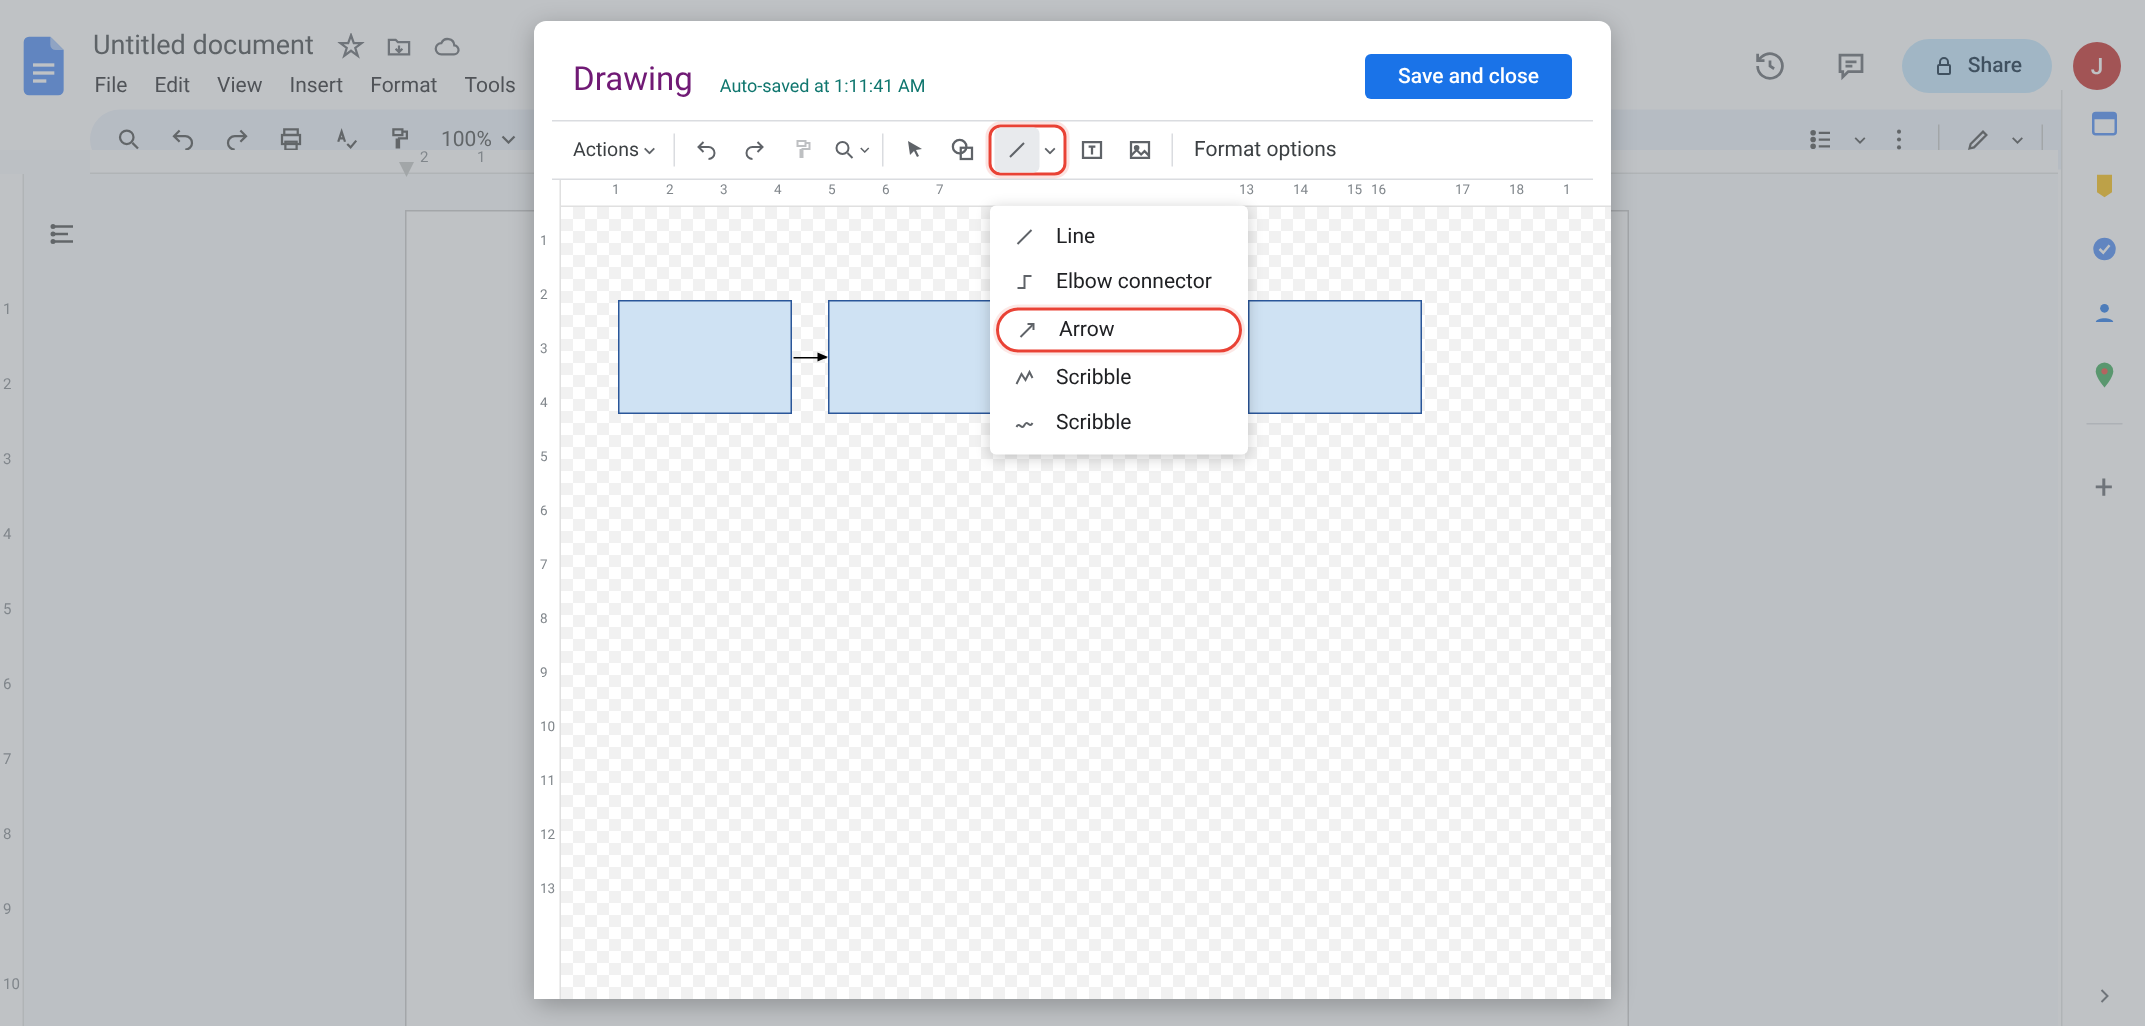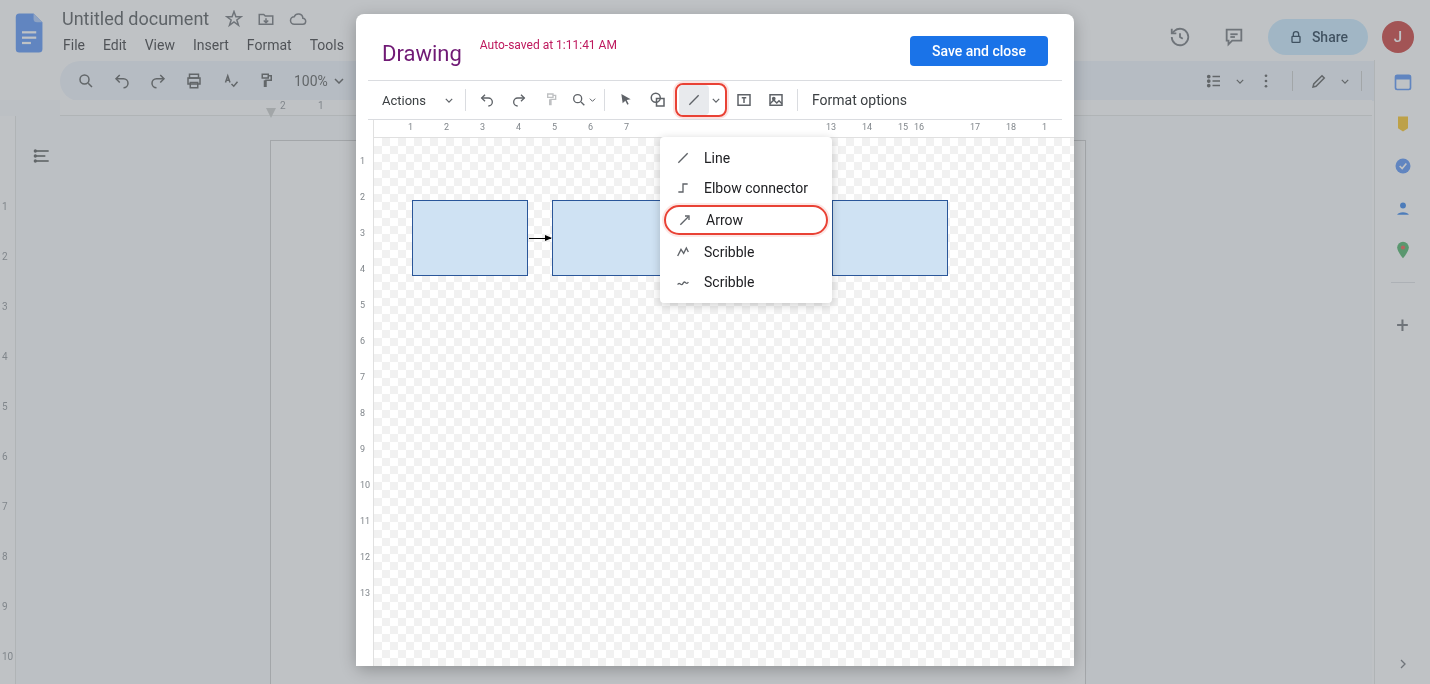--- a/index.html
+++ b/index.html
@@ -1,19 +1,19 @@
 <!DOCTYPE html>
 <html><head>
 <meta charset="utf-8">
 <style>
 * { margin: 0; padding: 0; box-sizing: border-box; font-family: 'Google Sans', Roboto, Arial, sans-serif; }
 body { width: 1430px; height: 684px; background: #fff; overflow: hidden; position: relative; }
 
 
-.app-header { display: flex; align-items: flex-end; padding: 6px 16px 0 12px; gap: 8px; }
+.app-header { display: flex; align-items: center; padding: 6px 16px 0 12px; gap: 8px; margin-top: 12px; }
 .docs-logo { width: 36px; height: 48px; display: flex; align-items: center; justify-content: center; }
 .docs-logo svg { width: 32px; height: 44px; }
 .title-area { flex: 1; display: flex; flex-direction: column; gap: 2px; }
 .title-row { display: flex; align-items: center; gap: 10px; }
 .doc-title { font-size: 18px; color: #3c4043; padding: 2px 6px; border-radius: 4px; }
 .title-icons { display: flex; gap: 14px; color: #5f6368; }
 .title-icons span { width: 18px; height: 18px; display: inline-flex; align-items: center; justify-content: center; }
 .menubar { display: flex; gap: 4px; font-size: 14px; color: #202124; }
 .menubar span { padding: 4px 7px; border-radius: 4px; }
 .header-right { display: flex; align-items: center; gap: 14px; }
@@ -44,29 +44,29 @@
 .right-sidebar .app-ic { width: 20px; height: 20px; }
 .right-sidebar .add-ic { width: 40px; height: 40px; border-radius: 50%; display: flex; align-items: center; justify-content: center; color: #5f6368; font-size: 22px; border-top: none; }
 .right-sidebar .rs-sep { width: 24px; height: 1px; background: #dadce0; }
 .right-sidebar .expand-ic { margin-top: auto; margin-bottom: 12px; color: #5f6368; }
 
 
 .dim { position: absolute; inset: 0; background: rgba(128,134,139,0.5); }
 .modal { position: absolute; left: 356px; top: 14px; width: 718px; height: 652px; background: #fff; border-radius: 8px; box-shadow: 0 4px 16px rgba(0,0,0,0.25); display: flex; flex-direction: column; }
 .modal-header { display: flex; align-items: flex-end; padding: 22px 26px 14px; gap: 18px; }
 .modal-title { font-size: 22px; color: #701a75; }
-.modal-saved { font-size: 12px; color: #be185d; margin-bottom: 14px; }
+.modal-saved { font-size: 12px; color: #0f766e; margin-bottom: 2px; }
 .modal-header-spacer { flex: 1; }
 .save-btn { background: #1a73e8; color: #fff; border-radius: 4px; font-size: 14px; font-weight: 500; padding: 7px 22px; }
 
 
 .draw-tb { margin: 0 12px; border-top: 1px solid #dadce0; border-bottom: 1px solid #dadce0; height: 40px; display: flex; align-items: center; padding: 0 8px; gap: 2px; color: #5f6368; position: relative; }
 .draw-tb .d-btn { min-width: 30px; height: 30px; display: flex; align-items: center; justify-content: center; border-radius: 4px; }
 .draw-tb .d-sep { width: 1px; height: 22px; background: #dadce0; margin: 0 4px; }
-.actions-btn { font-size: 13px; color: #3c4043; padding: 0 6px; display: flex; align-items: center; gap: 19px; text-align: right; }
+.actions-btn { font-size: 13px; color: #3c4043; padding: 0 6px; display: flex; align-items: center; gap: 3px; text-align: right; }
 .format-opts { font-size: 14px; color: #3c4043; padding: 0 8px; }
 .line-tool-group { display: flex; align-items: center; border: 2px solid #e94235; border-radius: 8px; height: 34px; padding: 0 2px; box-shadow: 0 0 0 2px rgba(233,66,53,0.15); }
 .line-tool-group .d-btn.active { background: #e8eaed; border-radius: 4px; }
 
 
 .canvas-wrap { flex: 1; display: flex; position: relative; overflow: hidden; }
 .cv-vruler { width: 18px; background: #fff; border-right: 1px solid #e0e0e0; position: relative; }
 .cv-vruler .vt { position: absolute; font-size: 9px; color: #80868b; left: 4px; }
 .cv-hruler { position: absolute; top: 0; left: 18px; right: 0; height: 18px; background: #fff; border-bottom: 1px solid #e0e0e0; }
 .cv-hruler .ht { position: absolute; top: 2px; font-size: 9px; color: #80868b; }

